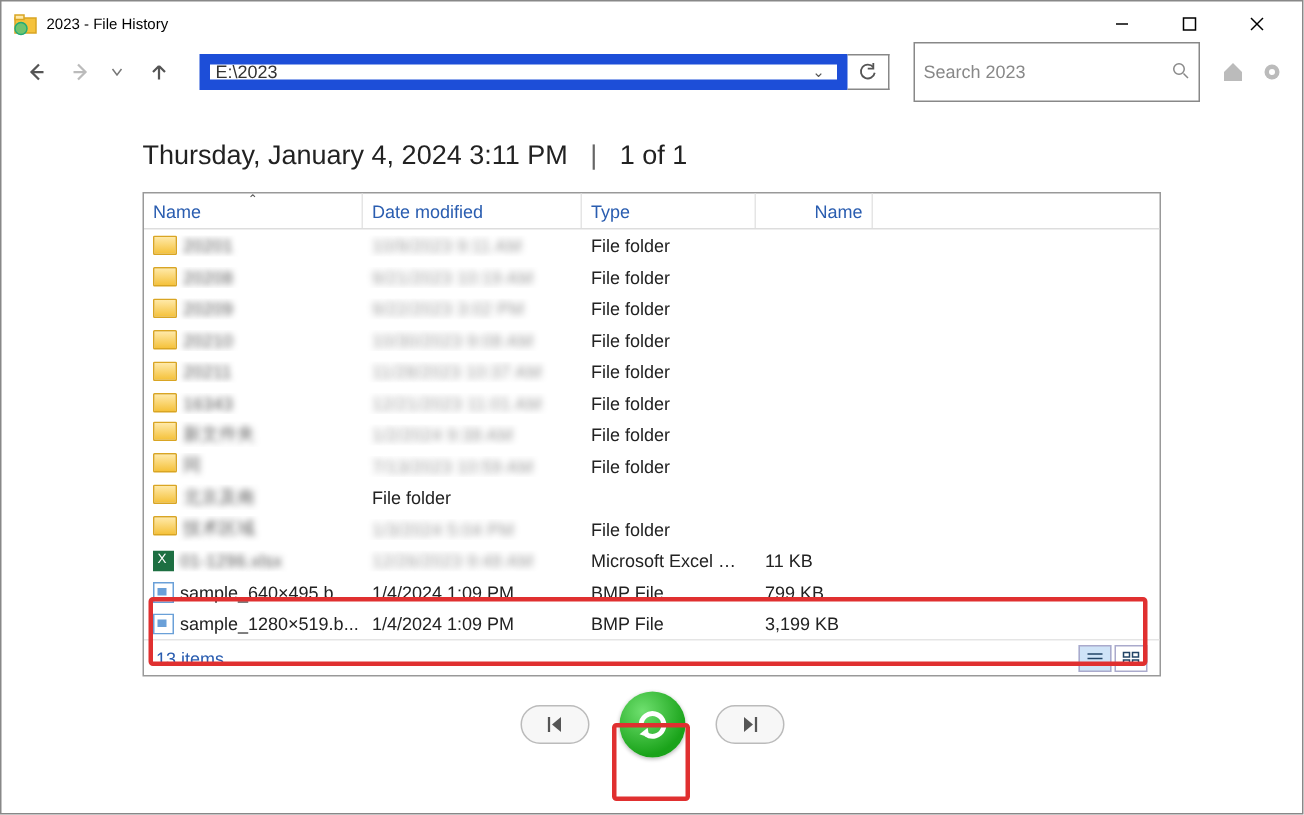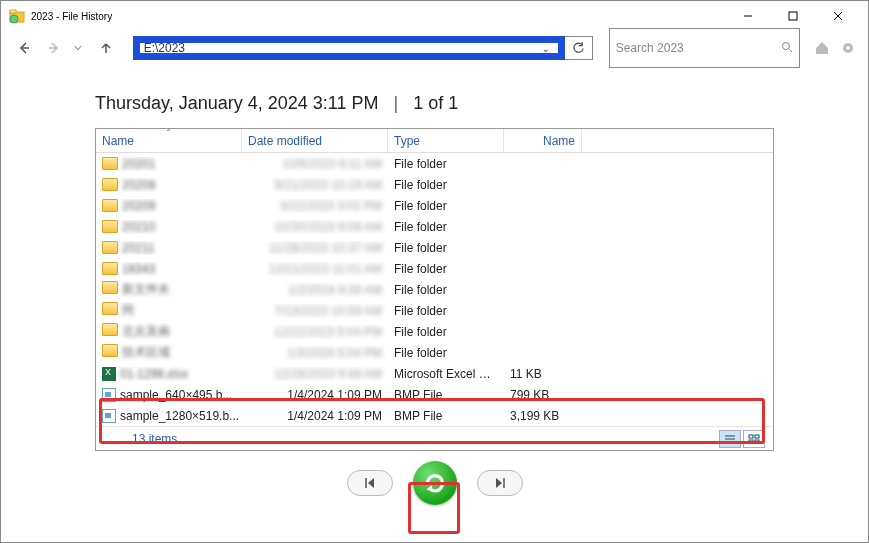--- a/index.html
+++ b/index.html
@@ -36,38 +36,38 @@
 .col.date{width:146px;}
 .col.type{width:116px;}
 .col.size{width:78px; justify-content:flex-end;}
 .col.rest{flex:1;border-right:none;}
 .sort-caret{position:absolute;top:-1px;left:50%;transform:translateX(-50%);font-size:8px;color:#555;}
 
 .rows { }
 .row { display:flex; height:21px; font-size:12px; align-items:center; color:#222;}
 .cell{padding:0 6px;overflow:hidden;white-space:nowrap;text-overflow:ellipsis;}
 .cell.name{width:146px;display:flex;align-items:flex-start;gap:4px;}
-.cell.date{width:146px;text-align:right;}
+.cell.date{width:146px;}
 .cell.type{width:116px;}
 .cell.size{width:78px;text-align:left;}
 .blurred{color:transparent;text-shadow:0 0 5px #999;}
 .blurred-dk{color:transparent;text-shadow:0 0 4px #555;}
 
 .folder-icon{width:16px;height:13px;background:linear-gradient(#ffe9a8,#f5c23c);border-radius:1px;border:1px solid #d9a523;flex-shrink:0;}
 .excel-icon{width:14px;height:14px;background:#1d6f42;flex-shrink:0;position:relative;}
 .excel-icon:after{content:"X";color:#fff;font-size:9px;position:absolute;left:3px;top:0;}
 .bmp-icon{width:14px;height:14px;background:#fff;border:1px solid #6aa0d8;flex-shrink:0;position:relative;}
 .bmp-icon:before{content:"";position:absolute;left:2px;top:3px;width:6px;height:5px;background:#6aa0d8;}
 
 .highlight-box{position:absolute;border:3px solid #e03030;pointer-events:none;}
 .hl1{left:98px;top:397px;width:666px;height:46px;border-radius:3px;}
 .hl2{left:407px;top:481px;width:52px;height:52px;border-radius:3px;}
 
 .status-row{display:flex;height:24px;align-items:center;padding:0 8px;font-size:12px;color:#2a5db0;border-top:1px solid #e5e5e5;}
-.status-row .cnt{flex:1;margin-left:28px;}
+.status-row .cnt{flex:1;}
 .view-toggle{display:flex;gap:2px;}
 .vt{width:22px;height:18px;border:1px solid #aac;display:flex;align-items:center;justify-content:center;font-size:11px;}
 .vt.active{background:#cfe3f7;}
 
 .controls-bottom{display:flex;justify-content:center;align-items:center;gap:20px;margin-top:10px;}
 .pill-btn{width:46px;height:26px;border:1px solid #bbb;border-radius:13px;display:flex;align-items:center;justify-content:center;background:#f7f7f7;color:#555;}
 .restore-btn{width:44px;height:44px;border-radius:50%;background:radial-gradient(circle at 35% 30%, #6fe06f, #1aa31a 70%);display:flex;align-items:center;justify-content:center;box-shadow:0 1px 3px rgba(0,0,0,.3);}
 .restore-btn svg{width:26px;height:26px;}
 </style>
 </head>
@@ -253,21 +253,20 @@
         </div>
         <div class="cell date blurred">7/13/2023 10:59 AM</div>
         <div class="cell type">File folder</div>
         <div class="cell size"></div>
       </div>
       <div class="row">
         <div class="cell name">
           <span class="folder-icon"></span>
           <span class="blurred-dk">北京及南</span>
         </div>
-        <div class="cell date blurred">12/22/2023 5:04 PM</div>
         <div class="cell type">File folder</div>
         <div class="cell size"></div>
       </div>
       <div class="row">
         <div class="cell name">
           <span class="folder-icon"></span>
           <span class="blurred-dk">技术区域</span>
         </div>
         <div class="cell date blurred">1/3/2024 5:04 PM</div>
         <div class="cell type">File folder</div>

